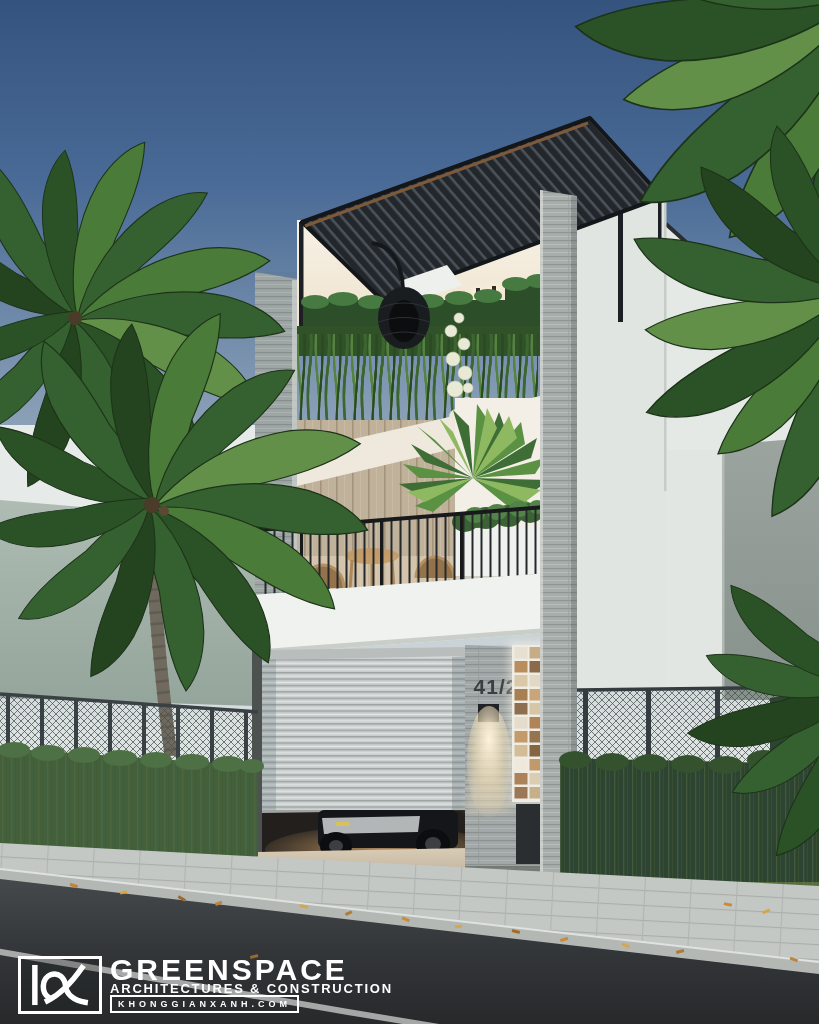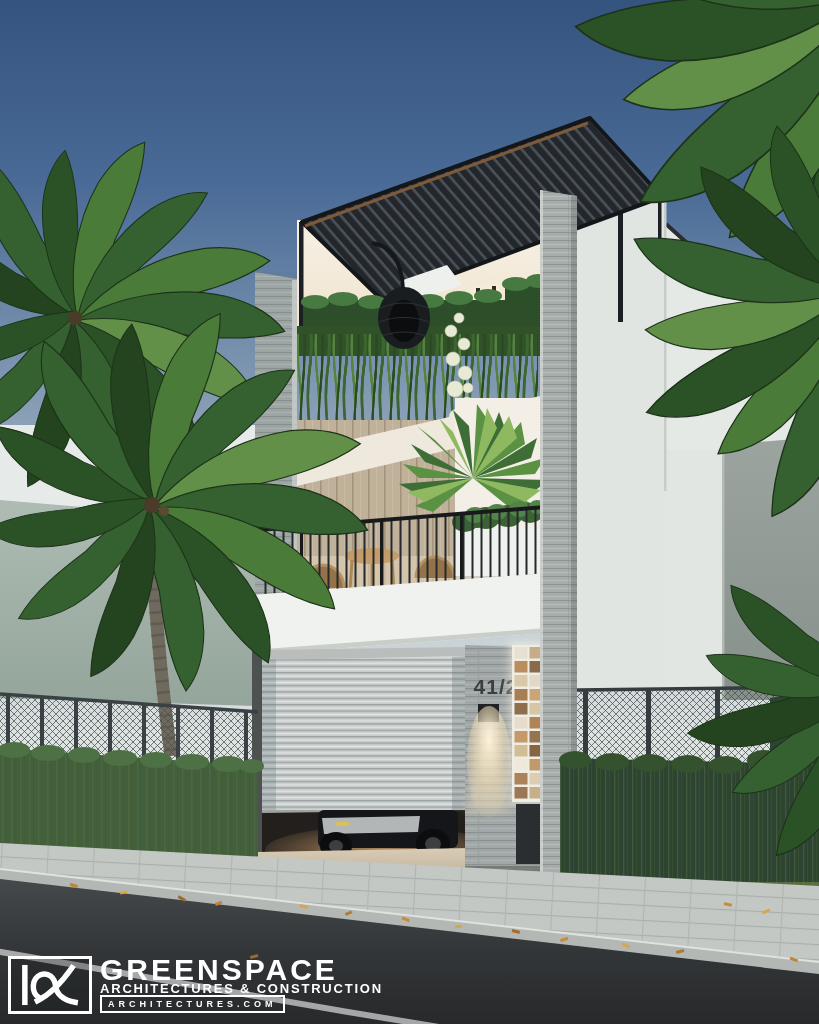--- a/index.html
+++ b/index.html
@@ -1,20 +1,20 @@
 <!DOCTYPE html>
 <html><head>
 <meta charset="utf-8">
 <style>
   html,body{margin:0;padding:0;background:#111;}
   #stage{position:relative;width:819px;height:1024px;overflow:hidden;
          font-family:"Liberation Sans",sans-serif;background:#35537f;}
   #scene{position:absolute;left:0;top:0;width:819px;height:1024px;display:block;}
   
-  .logo{position:absolute;left:8px;top:956px;display:flex;align-items:stretch;gap:8px;
+  .logo{position:absolute;left:18px;top:956px;display:flex;align-items:stretch;gap:8px;
         color:#fff;user-select:none;}
   .logo-box{width:84px;height:58px;border:3px solid #fff;box-sizing:border-box;
             display:flex;align-items:center;justify-content:center;background:rgba(20,22,24,.25);}
   .logo-box svg{display:block;}
   .logo-text{display:flex;flex-direction:column;justify-content:space-between;padding:1px 0;}
   .logo-name{font-size:30px;font-weight:bold;letter-spacing:3px;line-height:26px;white-space:nowrap;}
   .logo-tagline{font-size:13px;font-weight:bold;letter-spacing:1.8px;line-height:12px;white-space:nowrap;}
   .logo-site{font-size:9px;font-weight:bold;letter-spacing:4px;line-height:10px;
              border:2px solid #fff;padding:2px 6px;align-self:flex-start;white-space:nowrap;}
   svg text{font-family:"Liberation Sans",sans-serif;}
@@ -494,16 +494,16 @@
       <g fill="none" stroke="#ffffff" stroke-width="7" stroke-linecap="square">
         <path d="M10,6 V50"></path>
         <path d="M70,6 C56,26 42,40 26,48"></path>
         <path d="M28,44 C18,38 18,20 30,15 C40,11 48,19 49,29 C50,40 60,48 74,50"></path>
       </g>
     </svg>
   </div>
   <div class="logo-text">
     <div class="logo-name">GREENSPACE</div>
     <div class="logo-tagline">ARCHITECTURES &amp; CONSTRUCTION</div>
-    <div class="logo-site">ARCHITECTURES.COM</div>
+    <div class="logo-site">KHONGGIANXANH.COM</div>
   </div>
 </div>
 </div>
 
 </body></html>

